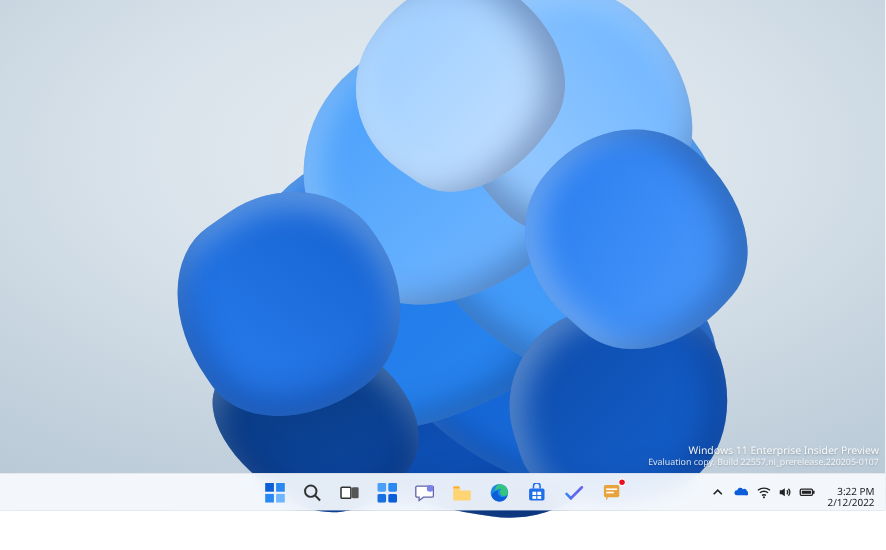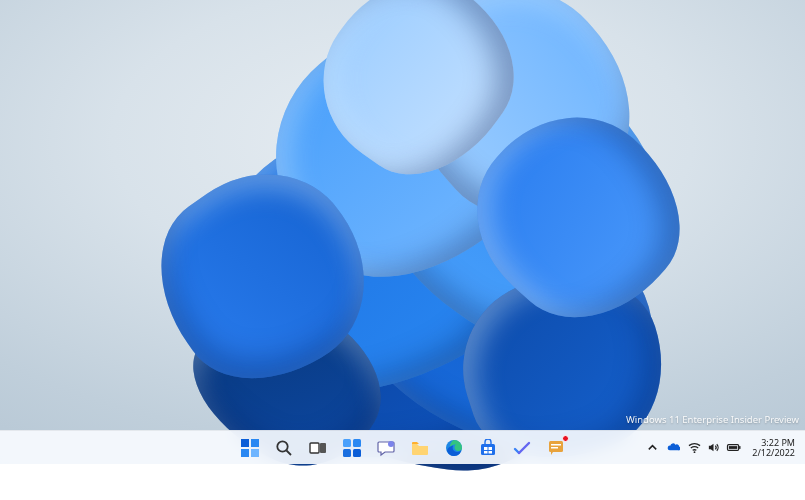--- a/index.html
+++ b/index.html
@@ -90,21 +90,21 @@
     height: 28px;
     padding: 0 4px;
     border-radius: 4px;
     gap: 6px;
   }
   .tray-icon { width: 13px; height: 13px; color: #222; }
   .clock {
     display: flex;
     flex-direction: column;
     align-items: flex-end;
-    justify-content: center;
+    justify-content: flex-end;
     padding: 0 6px;
     height: 28px;
     border-radius: 4px;
     font-size: 9px;
     line-height: 1.1;
     color: #1b1b1b;
   }
 </style>
 </head>
 <body>
@@ -121,20 +121,21 @@
     <div class="petal" style="left:280px;top:0px;width:230px;height:210px;background:linear-gradient(185deg,#6fb5ff,#9ccdff);transform:rotate(48deg);"></div>
     <div class="petal" style="left:200px;top:-10px;width:190px;height:180px;background:linear-gradient(190deg,#9ccdff,#c3e0ff);transform:rotate(-55deg);"></div>
     <div class="petal" style="left:70px;top:310px;width:190px;height:150px;background:linear-gradient(130deg,#083575,#0d4aa8);transform:rotate(30deg);"></div>
     <div class="petal" style="left:340px;top:280px;width:200px;height:180px;background:linear-gradient(150deg,#0d4aa8,#1562d0);transform:rotate(-18deg);"></div>
     <div class="petal" style="left:40px;top:180px;width:200px;height:200px;background:linear-gradient(160deg,#1562d0,#2a7def);transform:rotate(55deg);"></div>
     <div class="petal" style="left:360px;top:120px;width:190px;height:200px;background:linear-gradient(170deg,#2a7def,#4a99fb);transform:rotate(-48deg);"></div>
   </div>
 
   <div class="watermark">
     <div class="line1">Windows 11 Enterprise Insider Preview</div>
+    <div class="line2">Evaluation copy. Build 22557.ni_prerelease.220205-0107</div>
   </div>
 
   <div class="taskbar">
 
     <div class="taskbar-center">
 
       <div class="tb-item">
         <svg class="tb-icon" viewBox="0 0 18 18">
           <rect x="0" y="0" width="8" height="8" fill="#0b5ed7"></rect>
           <rect x="10" y="0" width="8" height="8" fill="#2a88f2"></rect>

